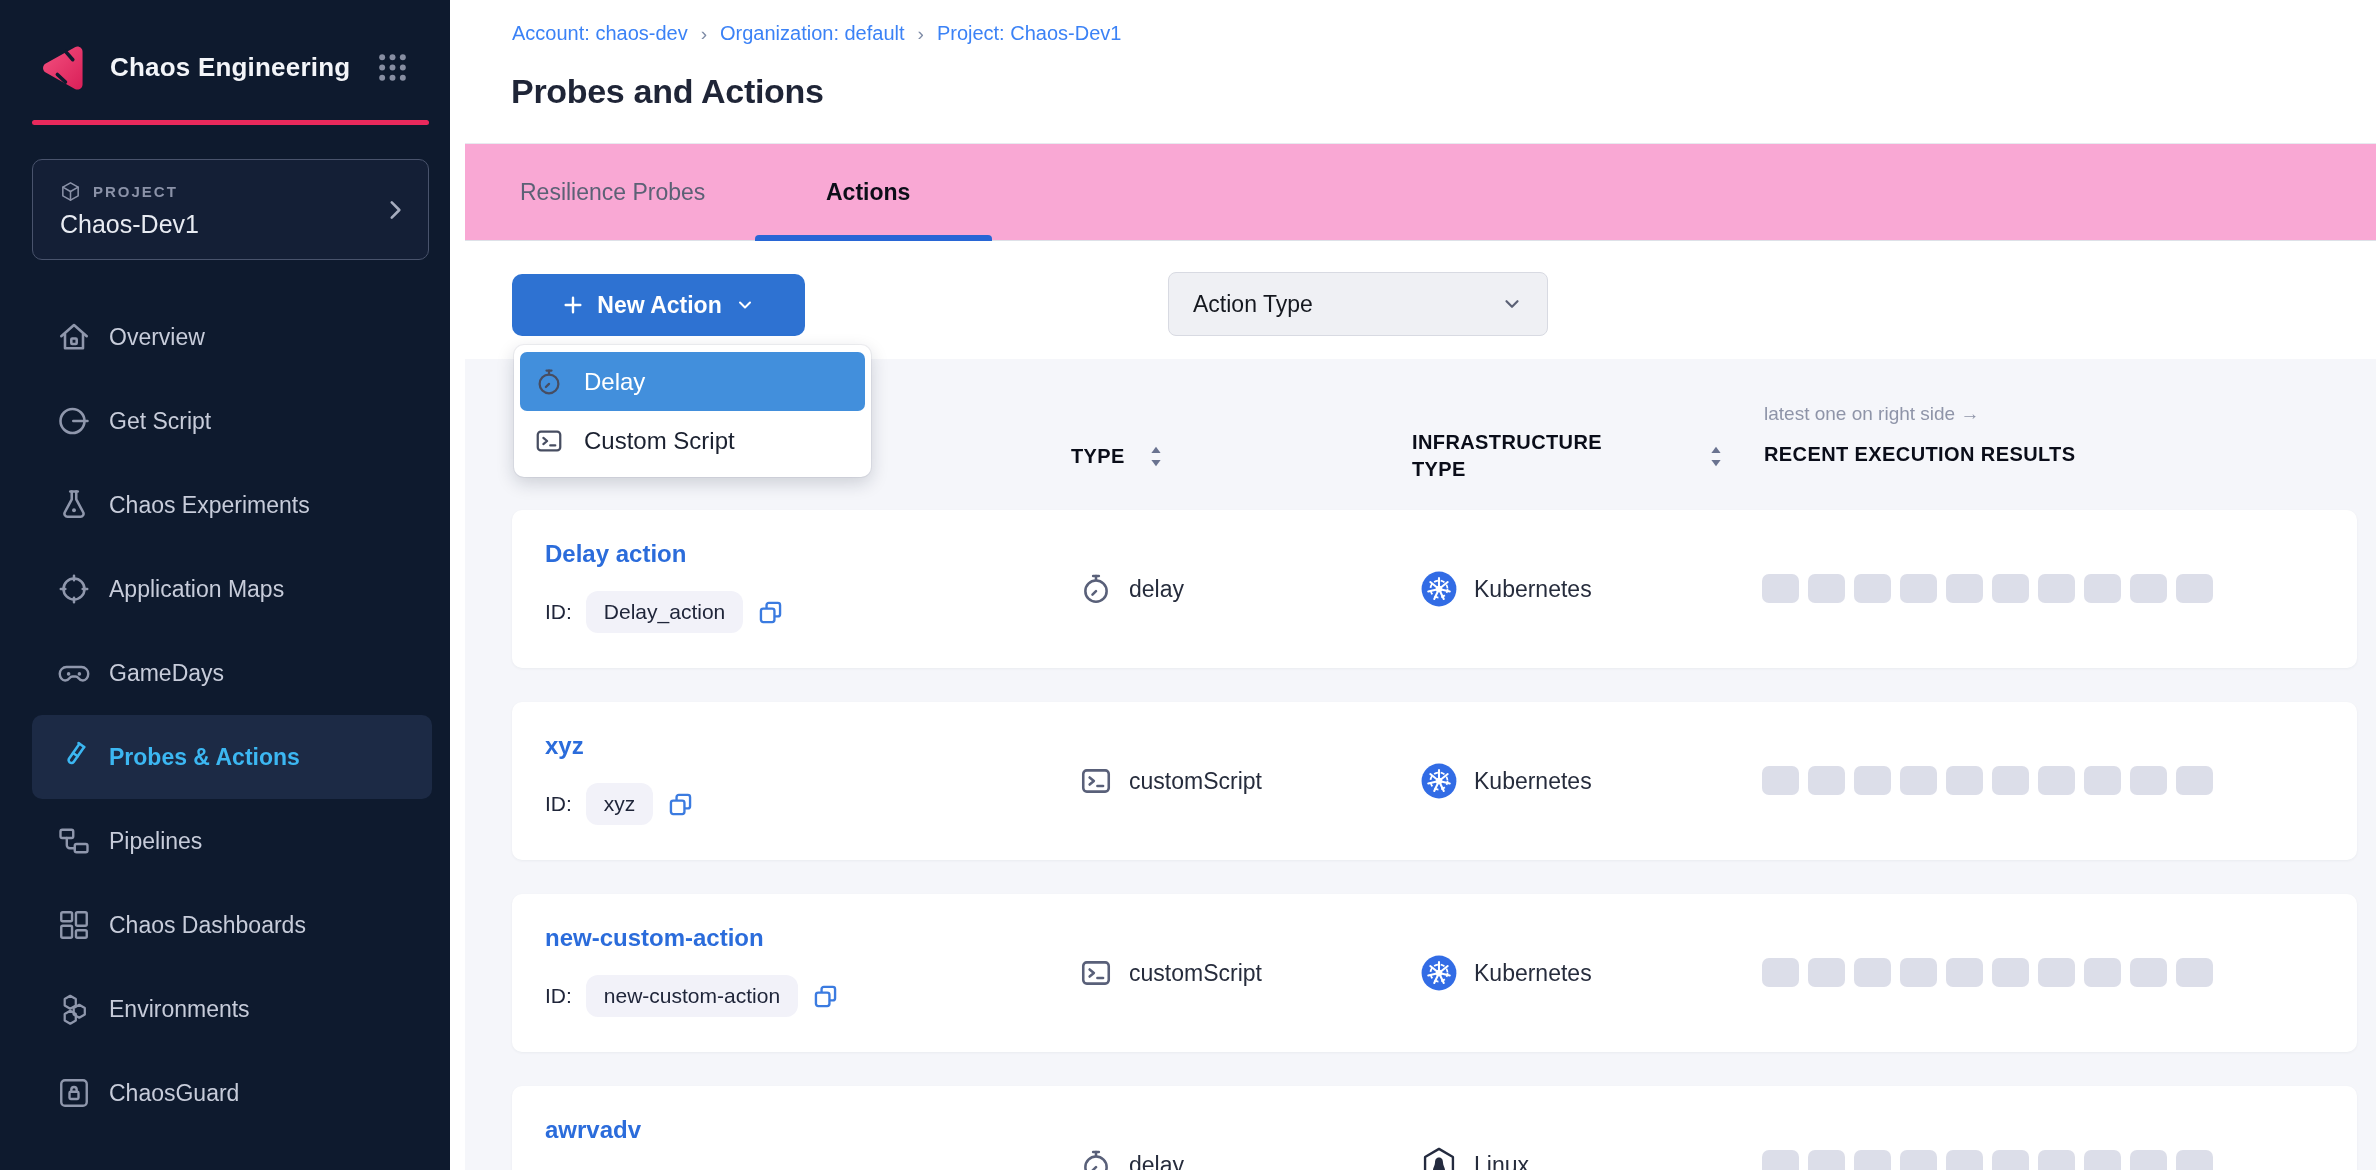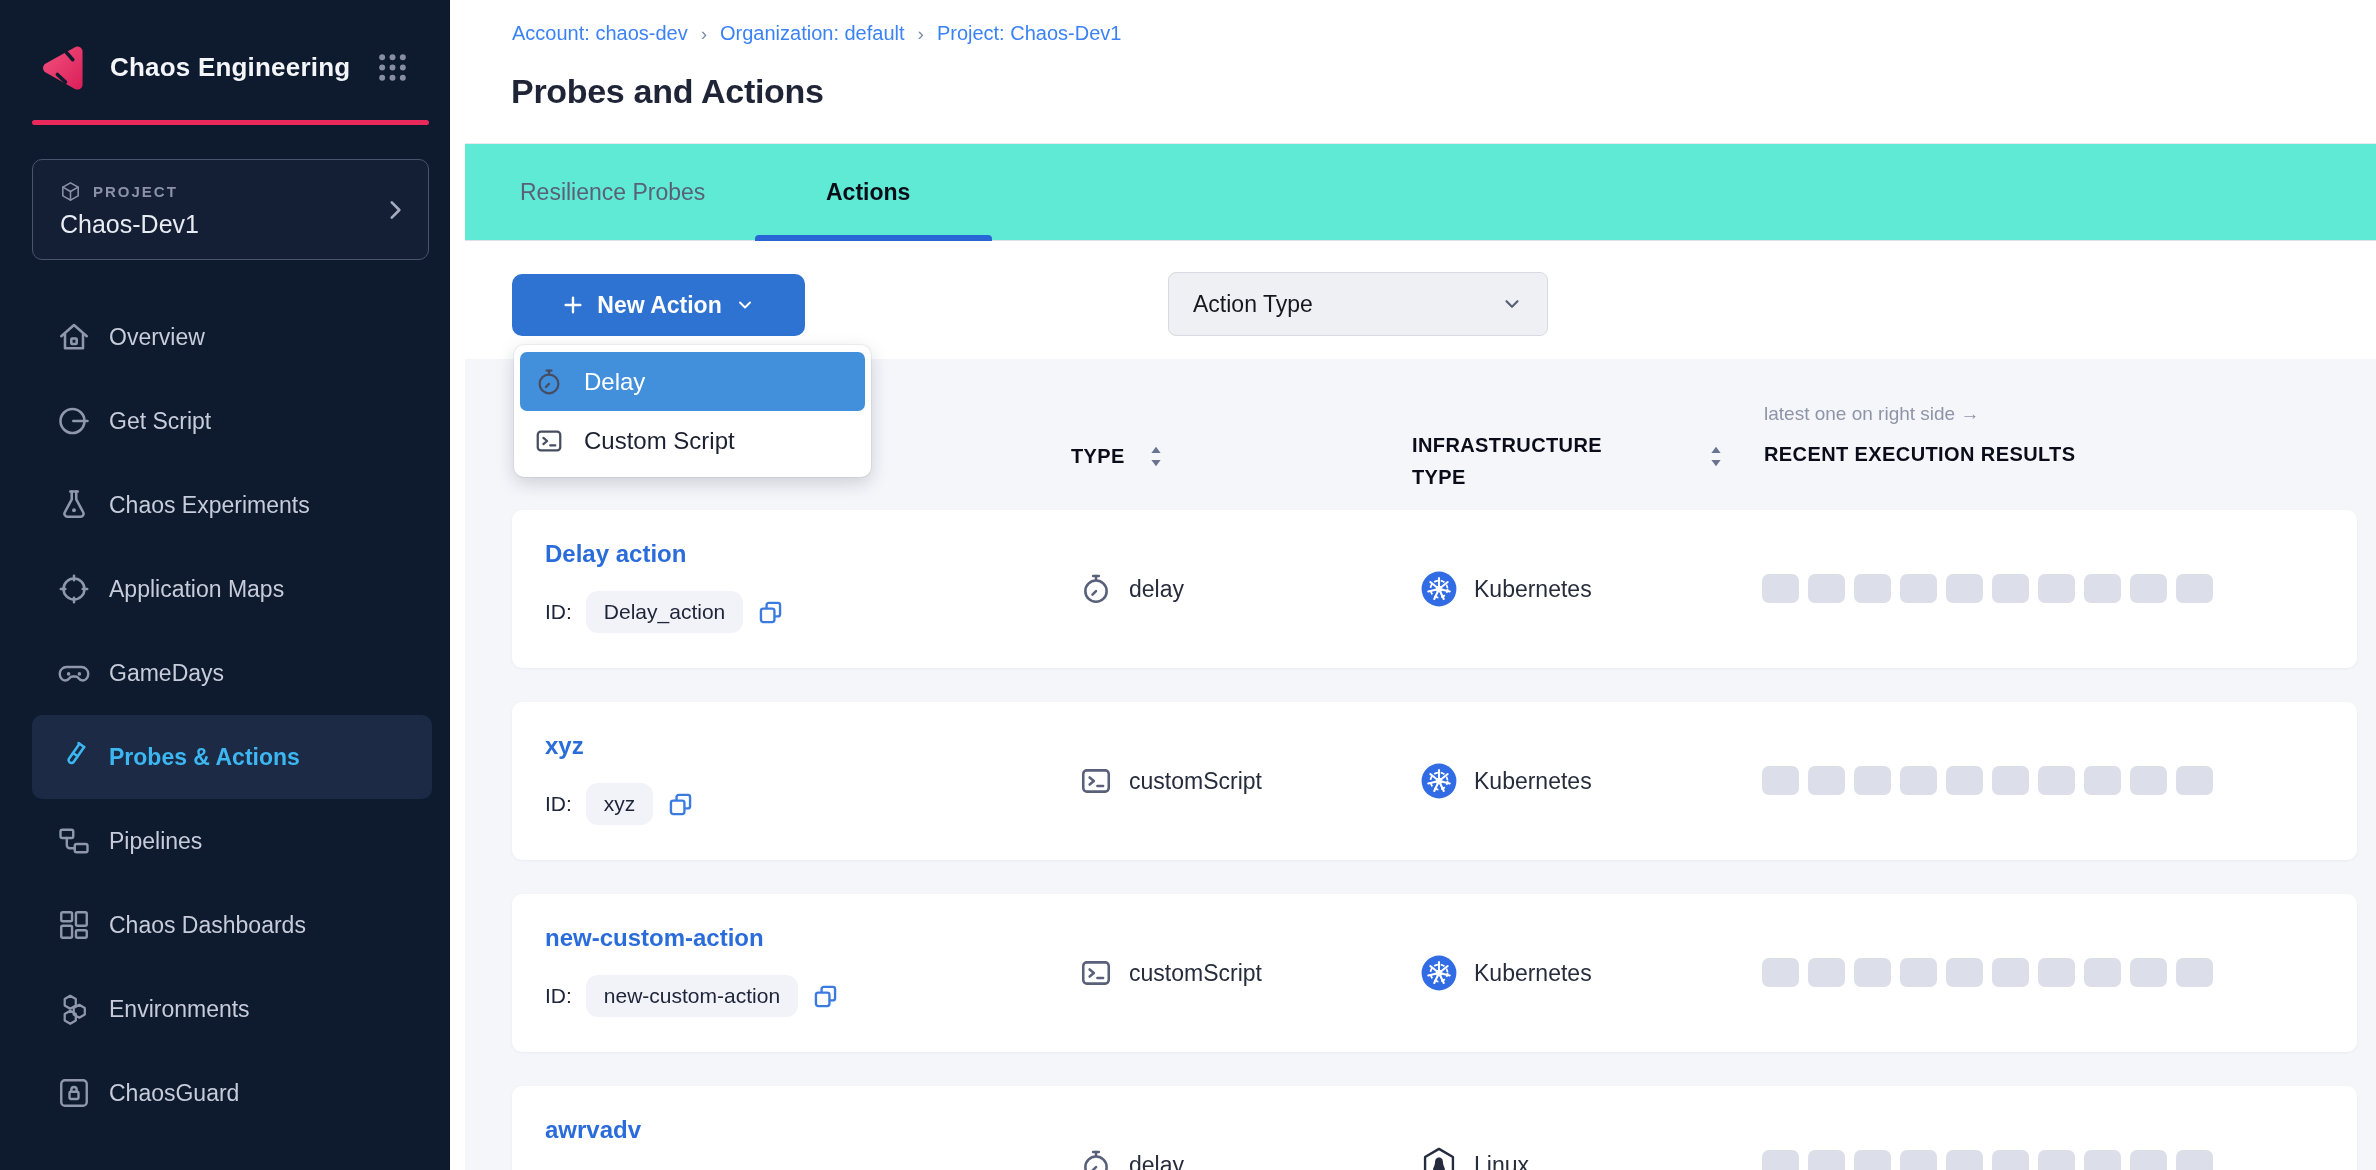--- a/index.html
+++ b/index.html
@@ -36,21 +36,21 @@
 
   
   #main { position:absolute; left:465px; top:0; right:0; bottom:0; background:#fff; }
 
   .breadcrumb { position:absolute; left:47px; top:22px; display:flex; align-items:center; gap:13px; font-size:20px; }
   .breadcrumb a { color:#3b82f6; text-decoration:none; cursor:pointer; }
   .breadcrumb .sep { color:#7E8BA6; font-size:19px; }
 
   .page-title { position:absolute; left:46px; top:72px; margin:0; font-size:34px; font-weight:700; color:#1F2537; letter-spacing:-.3px; }
 
-  .tabs-row { position:absolute; left:0; right:0; top:143px; height:98px; background:#5eead4;
+  .tabs-row { position:absolute; left:0; right:0; top:143px; height:98px; background:#f9a8d4;
     border-top:1px solid #E8EAF0; border-bottom:1px solid #DEE1E8; }
   .tab { position:absolute; top:0; height:100%; display:flex; align-items:center; font-size:23px; color:#5B6175; cursor:pointer; }
   .tab.t1 { left:55px; }
   .tab.t2 { left:361px; color:#0B0E18; font-weight:700; }
   .tab-underline { position:absolute; left:290px; bottom:-1px; width:237px; height:6px; background:#2866D5; border-radius:4px 4px 0 0; }
 
   .btn-new { position:absolute; left:47px; top:274px; width:293px; height:62px; border:none;
     background:#2E72D2; color:#fff; border-radius:10px; font-size:23px; font-weight:700;
     display:flex; align-items:center; justify-content:center; gap:13px; cursor:pointer;
     font-family:inherit; }
@@ -63,21 +63,21 @@
   .btn-import .icon { width:24px; height:24px; }
   .select { position:absolute; left:703px; top:272px; width:380px; height:64px;
     background:#EFF0F4; border:1px solid #D8DAE2; border-radius:8px;
     display:flex; align-items:center; padding:0 24px; font-size:23px; color:#15181F; cursor:pointer; }
   .select .chev { margin-left:auto; width:22px; height:22px; color:#5B6175; }
 
   
   .table-zone { position:absolute; left:0; right:0; top:359px; bottom:0; background:#F5F6FA; }
   .hdr { position:absolute; font-size:20px; font-weight:700; color:#0A0D19; letter-spacing:.4px; }
   .hdr-type { left:606px; top:86px; }
-  .hdr-infra { left:947px; top:70px; width:230px; line-height:32px; }
+  .hdr-infra { left:947px; top:70px; width:230px; line-height:27px; }
   .hdr-recent { left:1299px; top:84px; }
   .hdr-hint { position:absolute; left:1299px; top:44px; font-size:19px; color:#8E94A8; }
   .sort { position:absolute; width:14px; height:23px; color:#6A7390; cursor:pointer; }
   .sort.s1 { left:684px; top:86px; }
   .sort.s2 { left:1244px; top:86px; }
 
   .card { position:absolute; left:47px; width:1845px; height:158px; background:#fff;
     border-radius:10px; box-shadow:0 1px 3px rgba(25,35,60,.05); }
   .row-name { position:absolute; left:33px; top:30px; font-size:24px; font-weight:700; color:#2B6CDB; cursor:pointer; }
   .id-line { position:absolute; left:33px; top:80px; height:44px; display:flex; align-items:center; gap:14px; font-size:21px; color:#20263A; }

